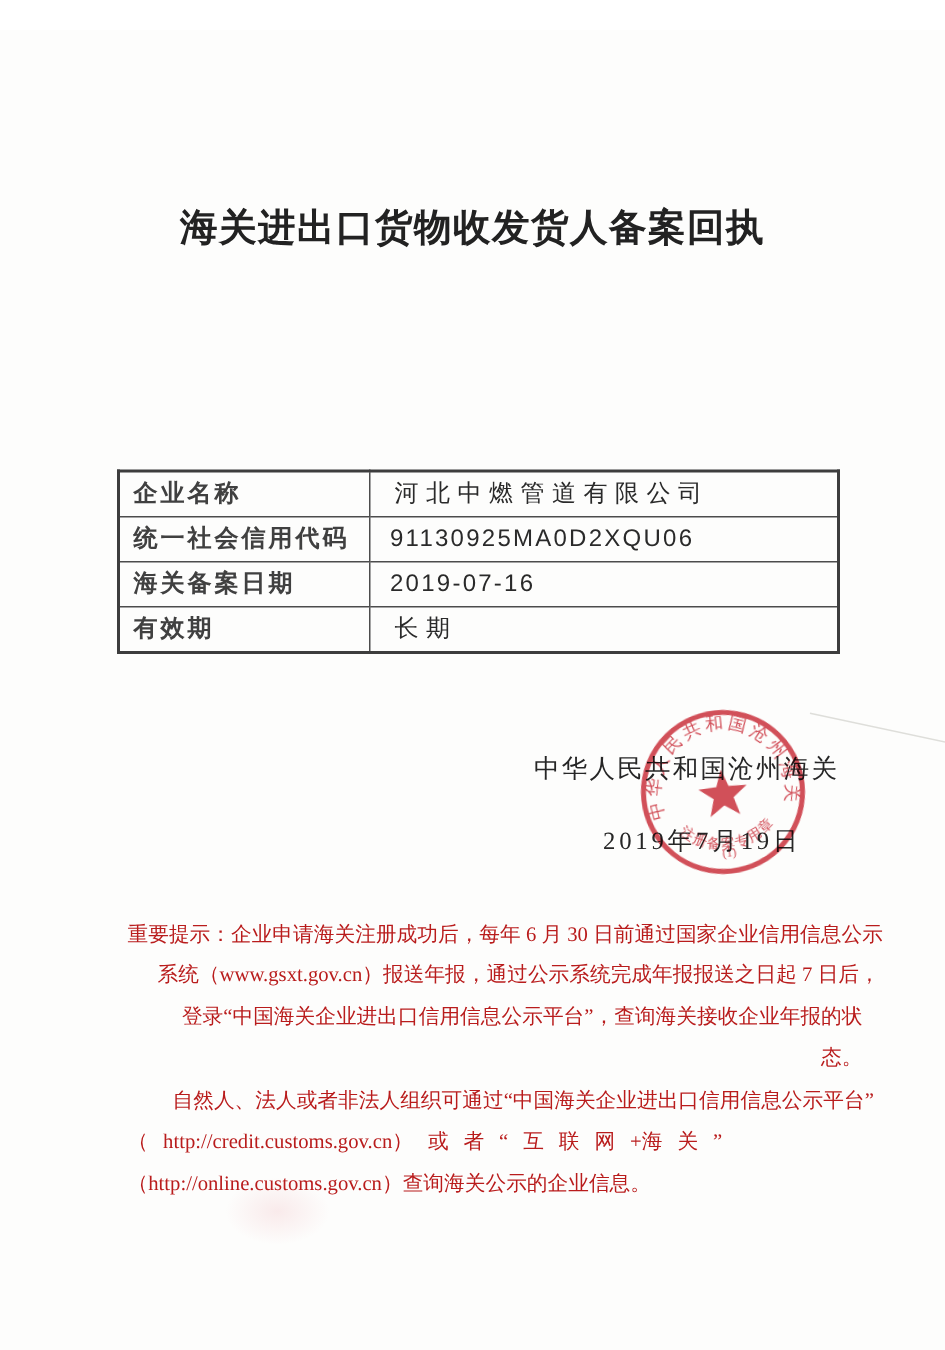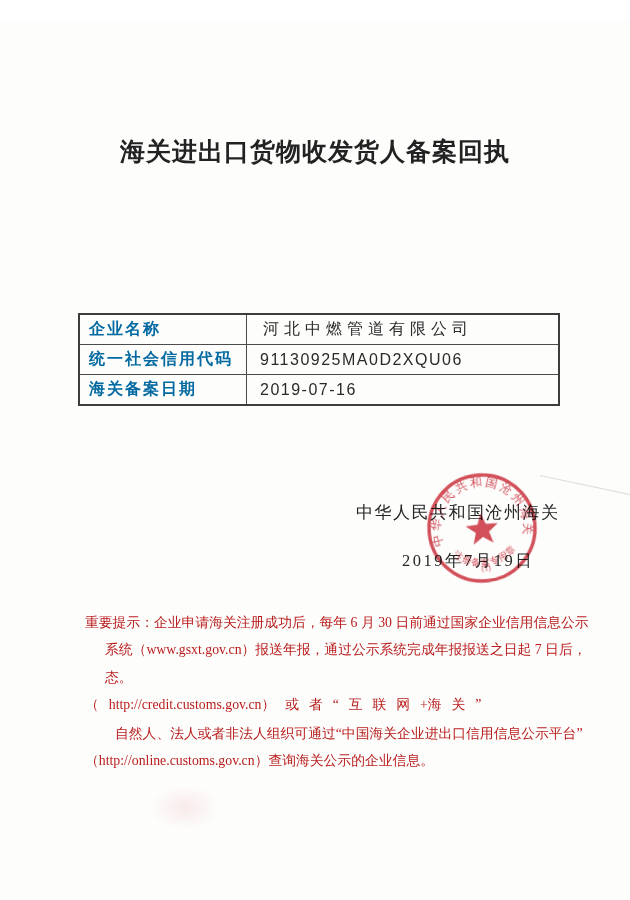--- a/index.html
+++ b/index.html
@@ -38,21 +38,21 @@
     overflow:hidden;
     white-space:nowrap;
   }
   td.flabel{
     width:157px;
     font-family:"Liberation Sans", sans-serif;
     font-weight:700;
     font-size:16px;
     letter-spacing:2px;
     padding:0 0 0 9px;
-    color:#0369a1;
+    color:#404040;
   }
   td.fvalue{
     font-family:"Liberation Sans", sans-serif;
     font-size:16px;
     letter-spacing:1.5px;
     padding:0 0 0 13px;
     color:#2a2a2a;
   }
   td.fvalue.cn{letter-spacing:5px;padding-left:16px;}
   .authority{
@@ -86,21 +86,21 @@
     position:absolute;
     left:60px;top:589px;
     width:515px;
     font-size:13.8px;
     line-height:27.3px;
     color:#b91c1c;
     white-space:nowrap;
   }
   .nline{height:27.3px;}
   .ind-25{padding-left:25px;}
-  .ind-45{padding-left:45px;}
+  .ind-45{padding-left:45px;text-align:right;}
   .ind-55{padding-left:55px;}
   .spread{word-spacing:6.5px;}
   .crease{
     position:absolute;
     left:540px;top:455px;
     width:95px;height:1px;
     background:#d8d8d3;
     transform:rotate(12deg);
     transform-origin:left center;
     opacity:.85;
@@ -126,20 +126,24 @@
         <td class="fvalue cn">河北中燃管道有限公司</td>
       </tr>
       <tr>
         <td class="flabel">统一社会信用代码</td>
         <td class="fvalue">91130925MA0D2XQU06</td>
       </tr>
       <tr>
         <td class="flabel">海关备案日期</td>
         <td class="fvalue">2019-07-16</td>
       </tr>
+      <tr>
+        <td class="flabel">有效期</td>
+        <td class="fvalue cn">长期</td>
+      </tr>
     </tbody>
   </table>
 
   <div class="authority">中华人民共和国沧州海关</div>
   <div class="issue-date">2019年7月19日</div>
 
   <svg class="seal" viewBox="-58 -58 116 116" xmlns="http://www.w3.org/2000/svg">
     <defs>
       <path id="sealTopArc" d="M -39.9 13 A 42 42 0 1 1 39.9 13" fill="none"></path>
       <path id="sealBottomArc" d="M -32 24 A 44 44 0 0 0 32 24" fill="none"></path>
@@ -151,22 +155,23 @@
     <polygon class="seal-star" transform="translate(0,2)" points="0,-17 4.11,-5.66 16.17,-5.25 6.66,2.16 9.99,13.75 0,7 -9.99,13.75 -6.66,2.16 -16.17,-5.25 -4.11,-5.66" fill="#d0414c"></polygon>
     <text class="seal-bottom-text" text-anchor="middle">
       <textPath href="#sealBottomArc" startOffset="50%">注册备案专用章</textPath>
     </text>
     <text class="seal-number" x="0" y="43">(1)</text>
   </svg>
 
   <div class="notice">
     <div class="nline ind-25">重要提示：企业申请海关注册成功后，每年 6 月 30 日前通过国家企业信用信息公示</div>
     <div class="nline ind-45">系统（www.gsxt.gov.cn）报送年报，通过公示系统完成年报报送之日起 7 日后，</div>
+    <div class="nline ind-45">登录“中国海关企业进出口信用信息公示平台”，查询海关接收企业年报的状</div>
     <div class="nline ind-45">态。</div>
+    <div class="nline ind-55" style="margin-top:2px;">自然人、法人或者非法人组织可通过“中国海关企业进出口信用信息公示平台”</div>
     <div class="nline ind-25 spread">（ http://credit.customs.gov.cn） 或 者 “ 互 联 网 +海 关 ”</div>
-    <div class="nline ind-55" style="margin-top:2px;">自然人、法人或者非法人组织可通过“中国海关企业进出口信用信息公示平台”</div>
     <div class="nline ind-25">（http://online.customs.gov.cn）查询海关公示的企业信息。</div>
   </div>
 
   <div class="crease"></div>
   <div class="smudge"></div>
 
 </div>
 
 </body></html>

